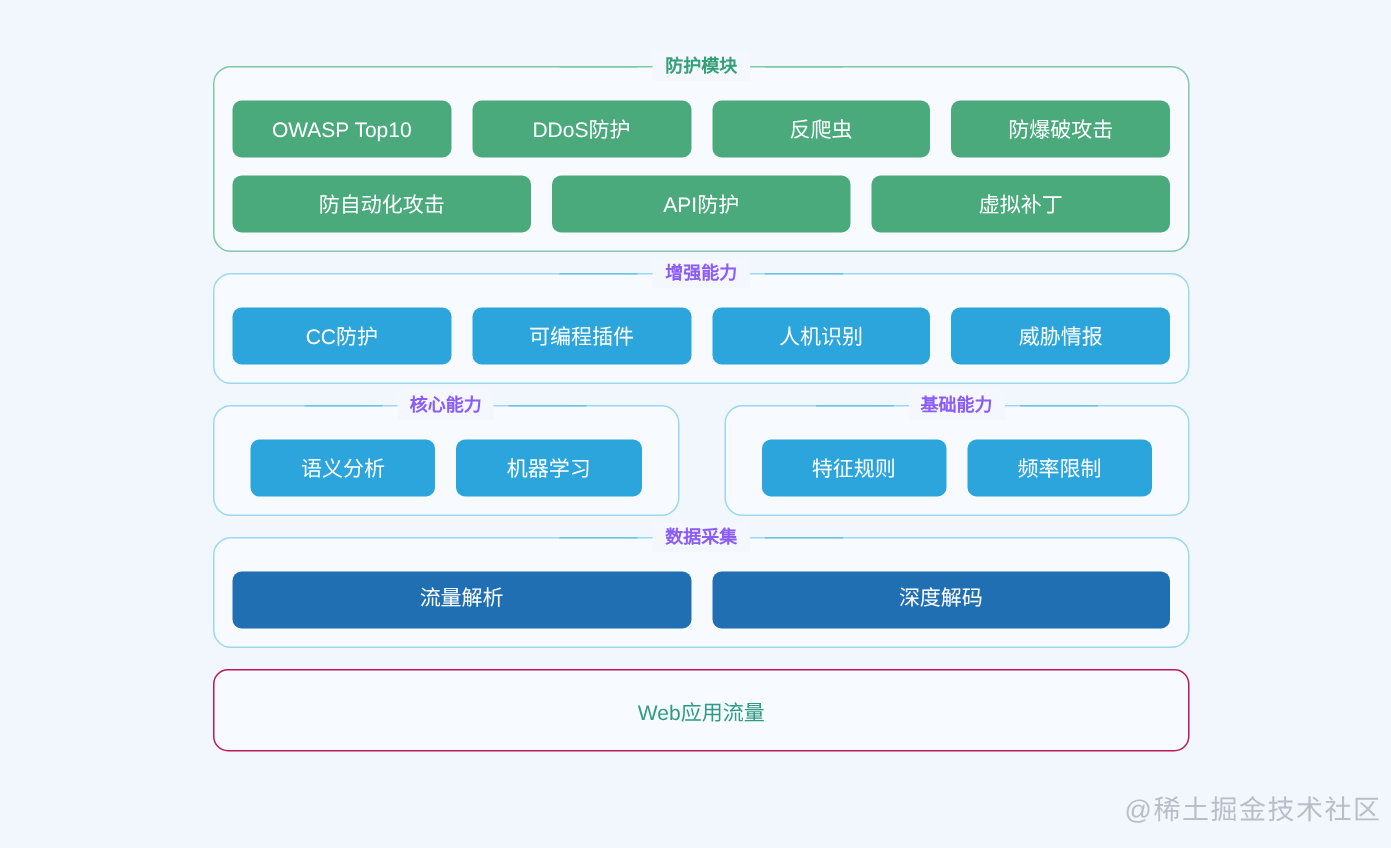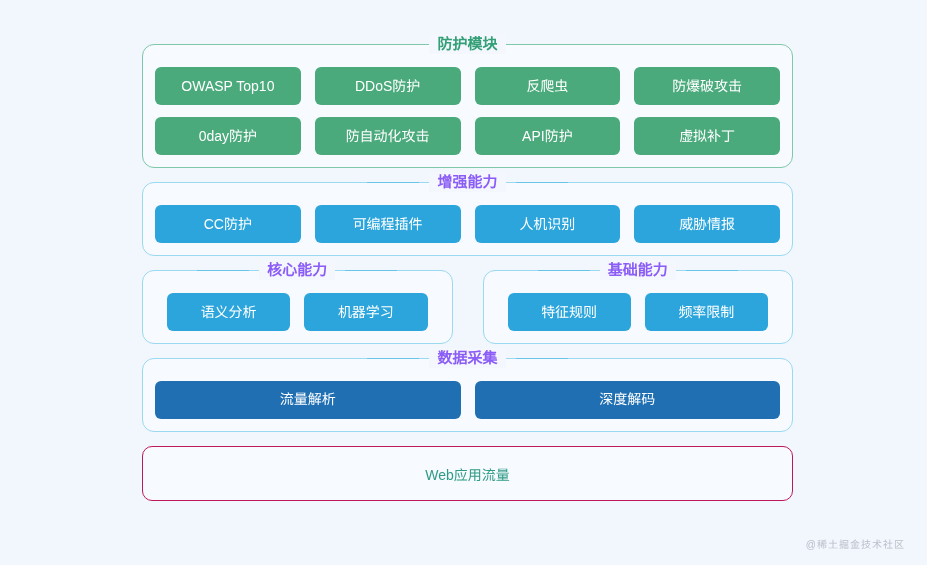--- a/index.html
+++ b/index.html
@@ -50,21 +50,21 @@
   }
   .group-legend .rule {
     height: 1px;
     background: #7fc8a9;
     flex: 0 0 52px;
   }
   .group.blue .group-legend .rule {
     background: #68c4e8;
   }
   .group-legend .legend-text {
-    font-size: 15px;
+    font-size: 12px;
     font-weight: bold;
     color: #34a077;
     background: #f4f7fd;
     padding: 0 8px;
     line-height: 20px;
     white-space: nowrap;
   }
   .group.blue .group-legend .legend-text {
     color: #8b5cf6;
   }
@@ -121,23 +121,23 @@
     font-size: 14px;
   }
 
   .stack > * + * {
     margin-top: 14px;
   }
 
   
   #watermark {
     position: absolute;
-    right: 22px;
+    right: 6px;
     bottom: 14px;
-    font-size: 10px;
+    font-size: 18px;
     color: #b9bfc9;
     letter-spacing: 1px;
     white-space: nowrap;
   }
 </style>
 </head>
 <body>
 
 <div id="diagram" class="stack">
 
@@ -148,21 +148,20 @@
       <span class="rule"></span>
     </div>
 
     <div class="row">
       <div class="pill green">OWASP Top10</div>
       <div class="pill green">DDoS防护</div>
       <div class="pill green">反爬虫</div>
       <div class="pill green">防爆破攻击</div>
     </div>
     <div class="row">
-      <div class="pill green">0day防护</div>
       <div class="pill green">防自动化攻击</div>
       <div class="pill green">API防护</div>
       <div class="pill green">虚拟补丁</div>
     </div>
   </div>
 
   <div class="group blue">
     <div class="group-legend">
       <span class="rule"></span>
       <span class="legend-text">增强能力</span>

